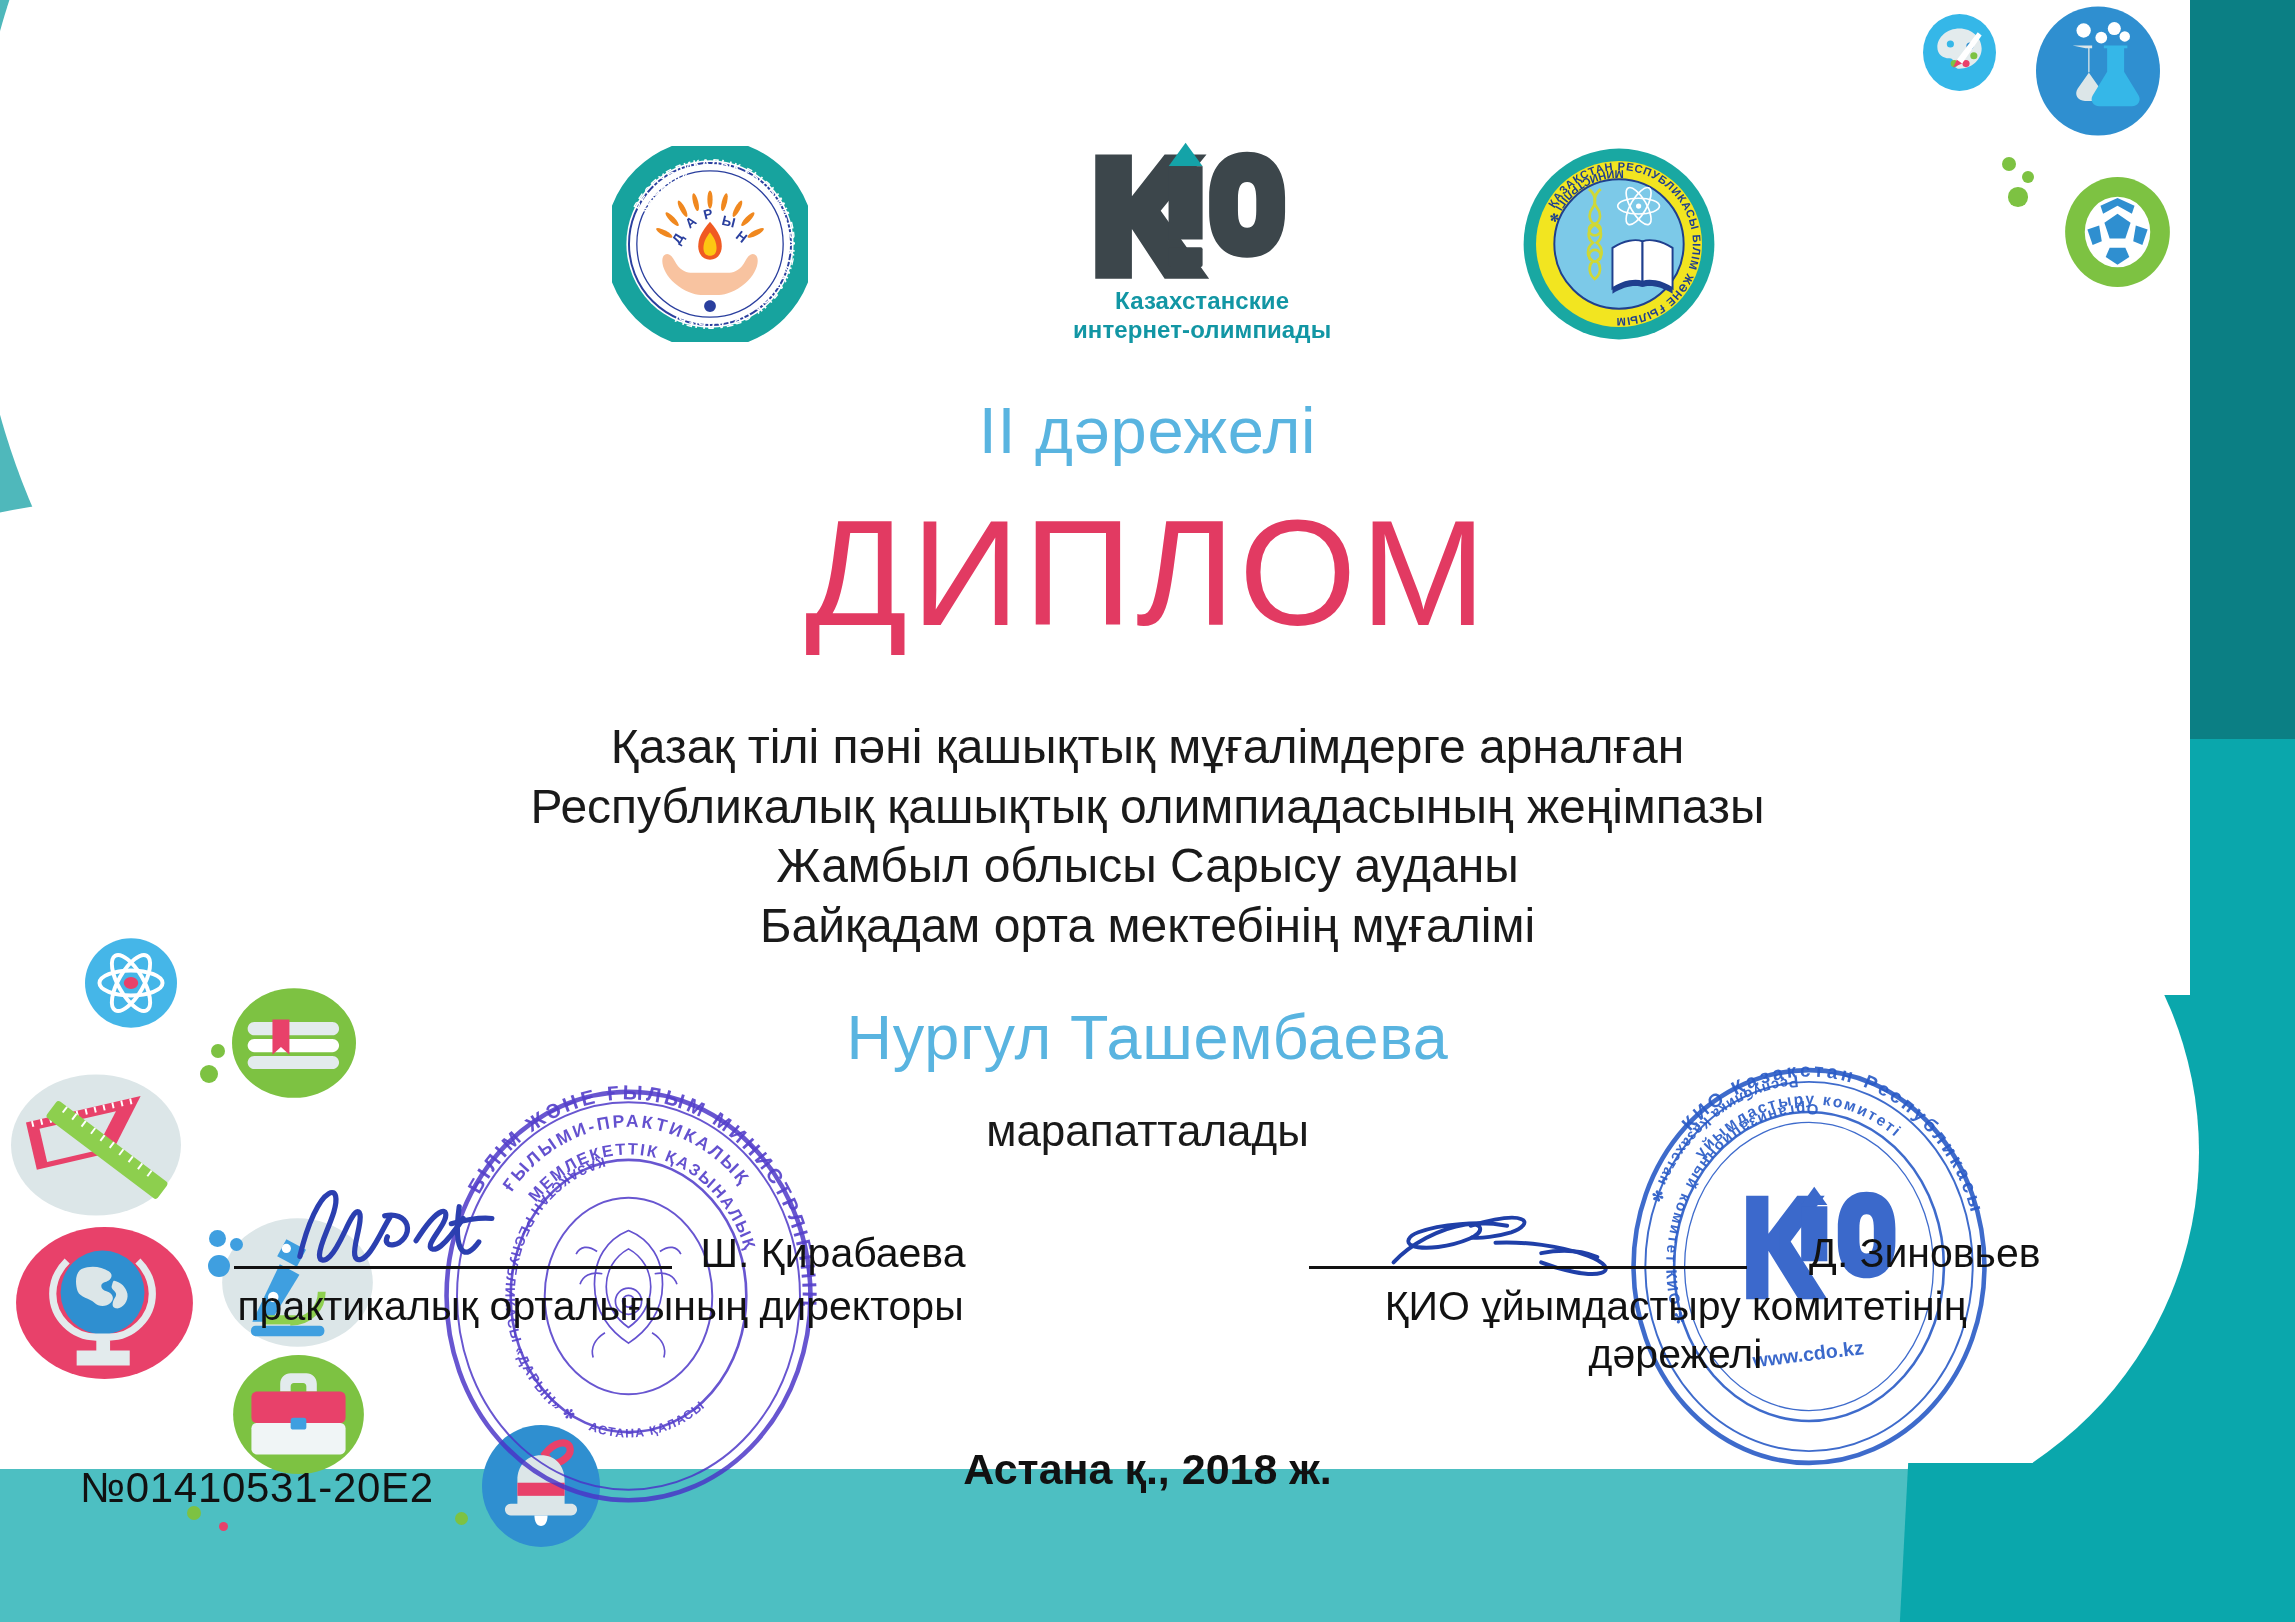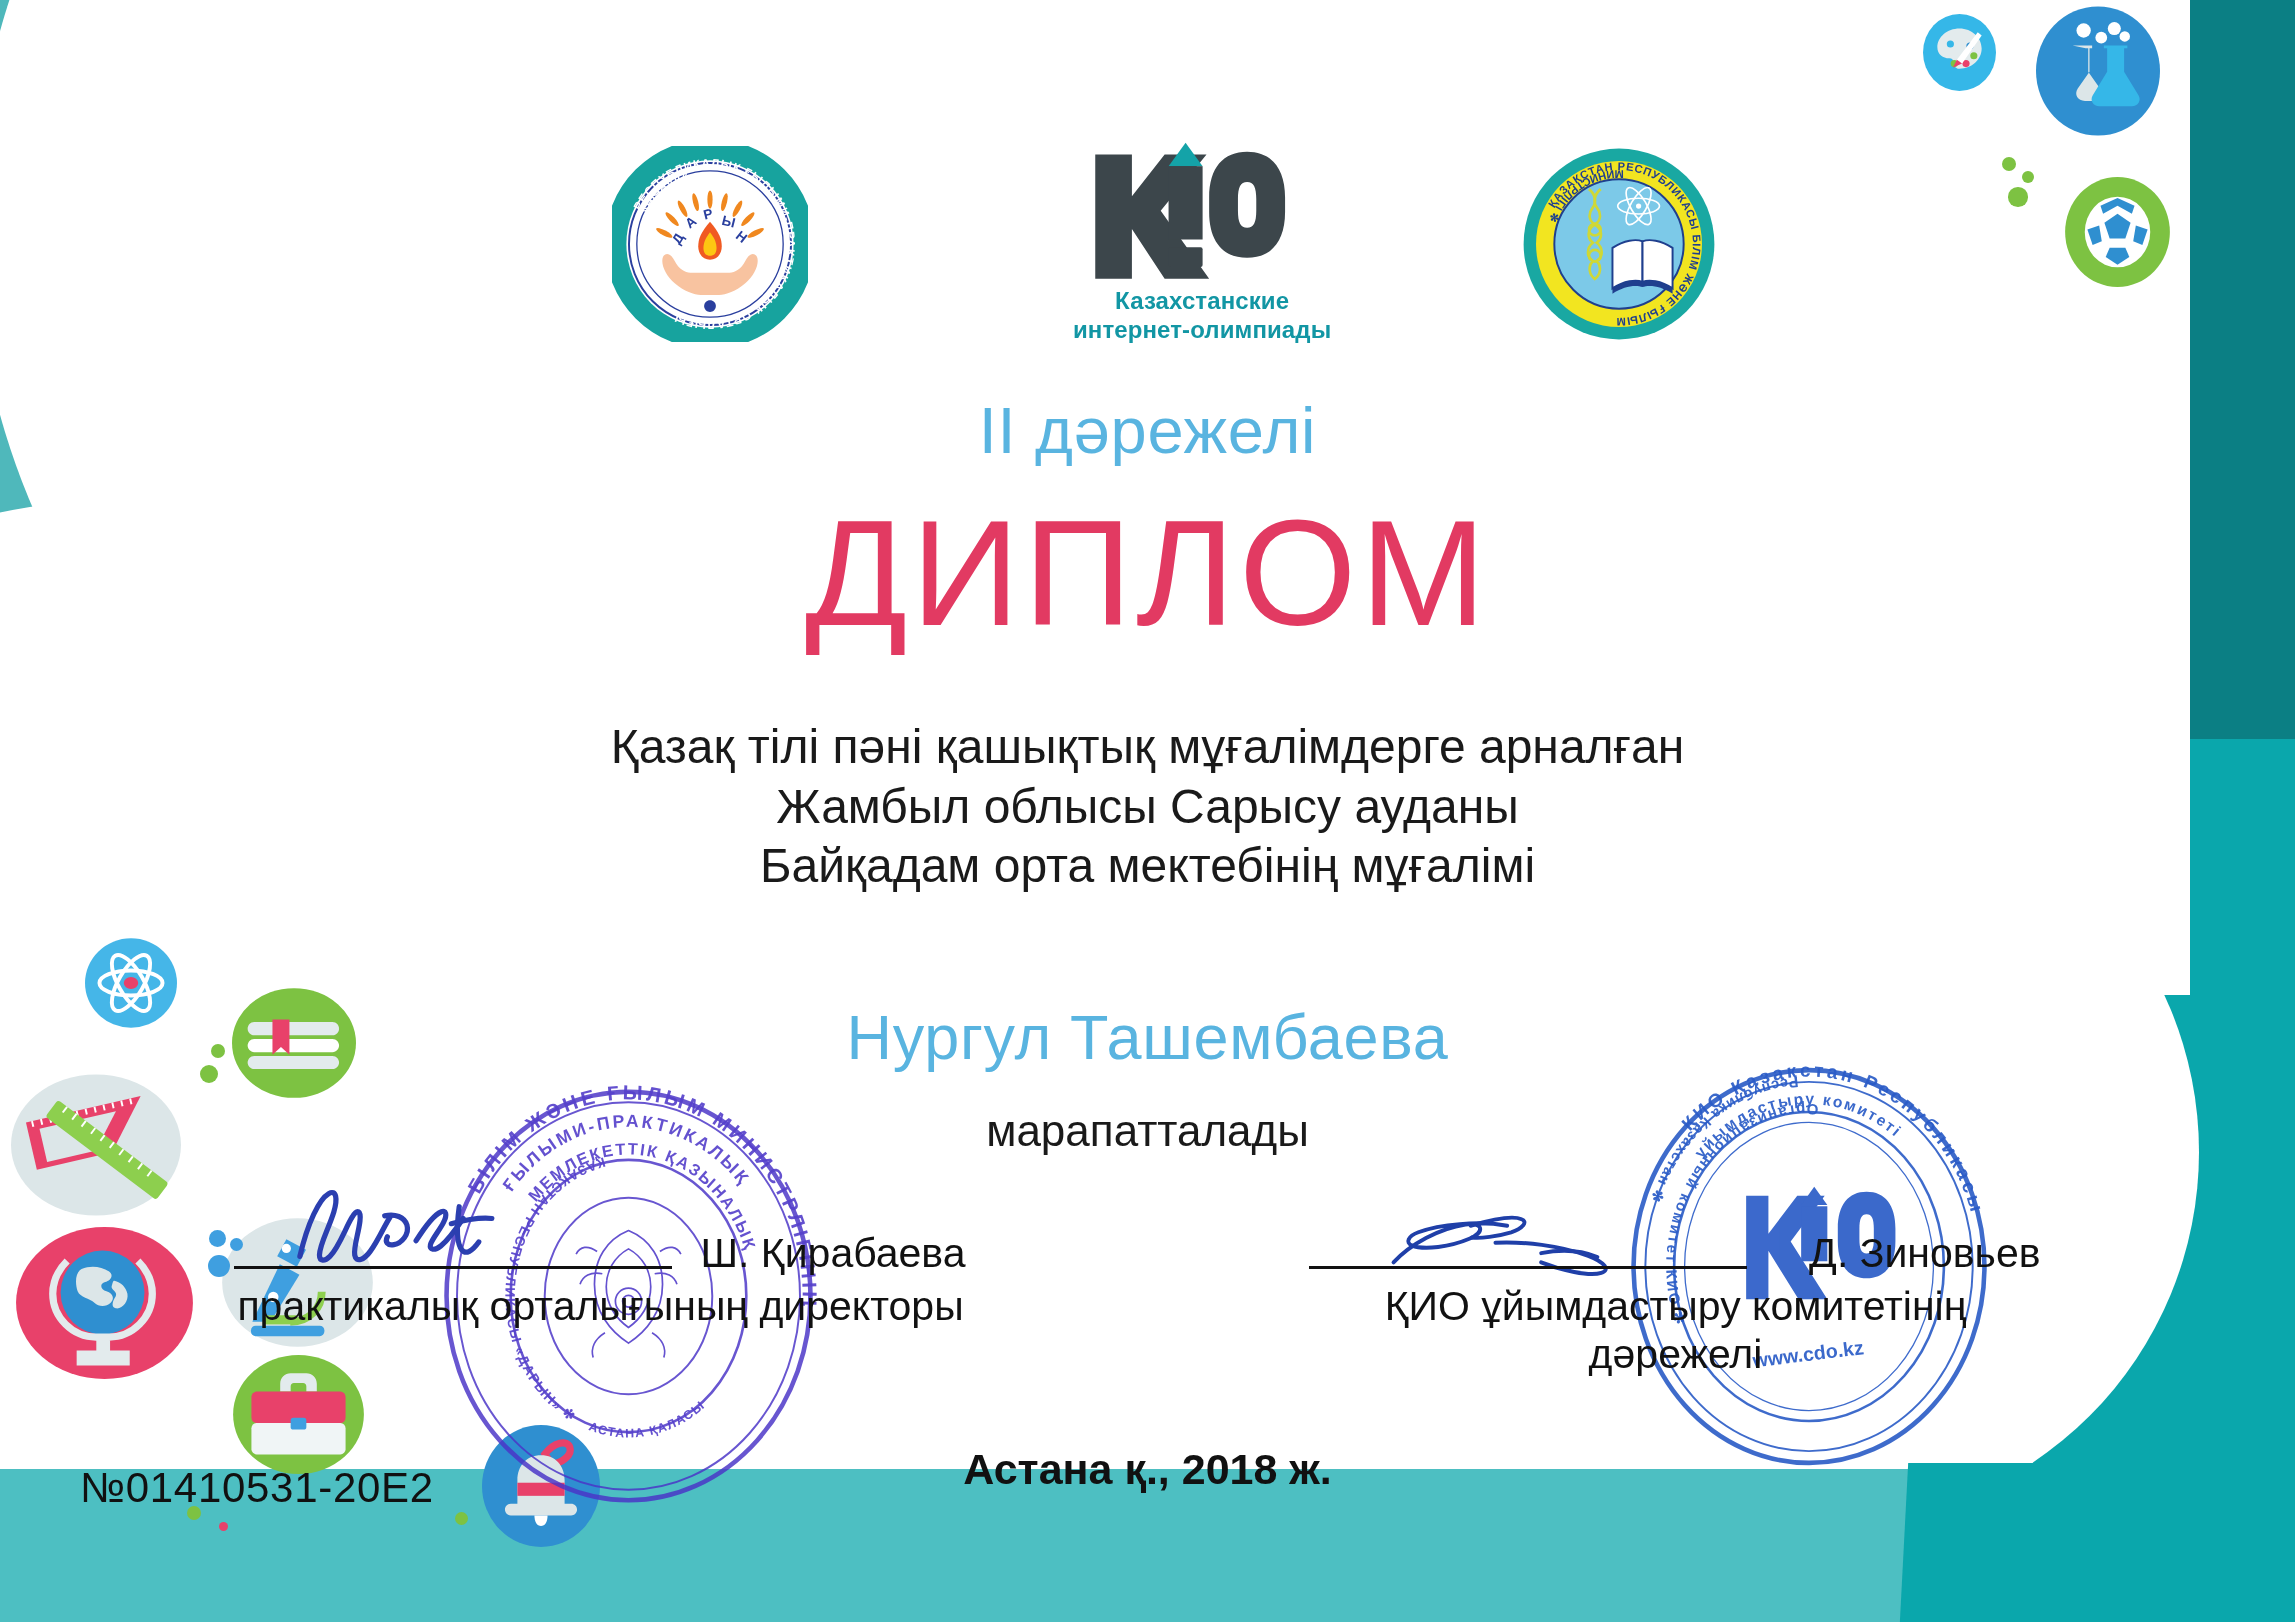--- a/index.html
+++ b/index.html
@@ -498,20 +498,21 @@
           <path d="M140 218c18-12 36-14 46-10 10-4 28-2 46 10v8c-18-12-36-14-46-10-10-4-28-2-46 10z" fill="#1f3f8e"></path>
         </svg>
       </div>
     </div>
 
     <div class="degree">II дәрежелі</div>
     <div class="diploma">ДИПЛОМ</div>
 
     <div class="body-lines">
       <div>Қазақ тілі пәні қашықтық мұғалімдерге арналған</div>
+      <div>Республикалық қашықтық олимпиадасының жеңімпазы</div>
       <div>Жамбыл облысы Сарысу ауданы</div>
       <div>Байқадам орта мектебінің мұғалімі</div>
     </div>
 
     <div class="recipient">Нургул Ташембаева</div>
     <div class="awarded">марапатталады</div>
 
     <div class="stamp stamp-left">
       <svg width="419" height="432" viewBox="0 0 640 660">
         <defs>

